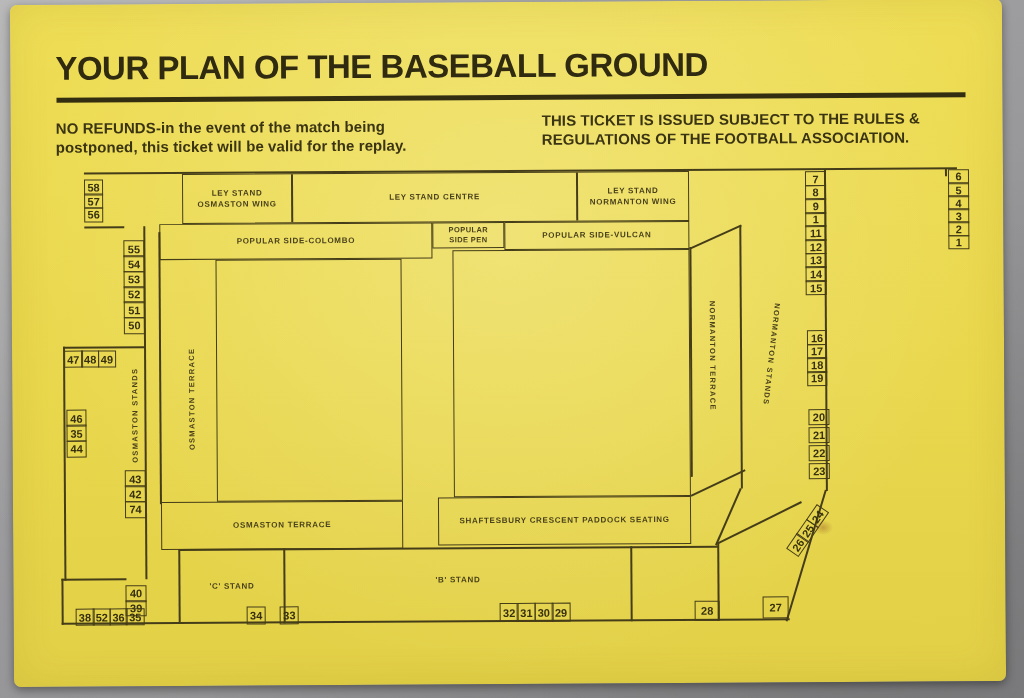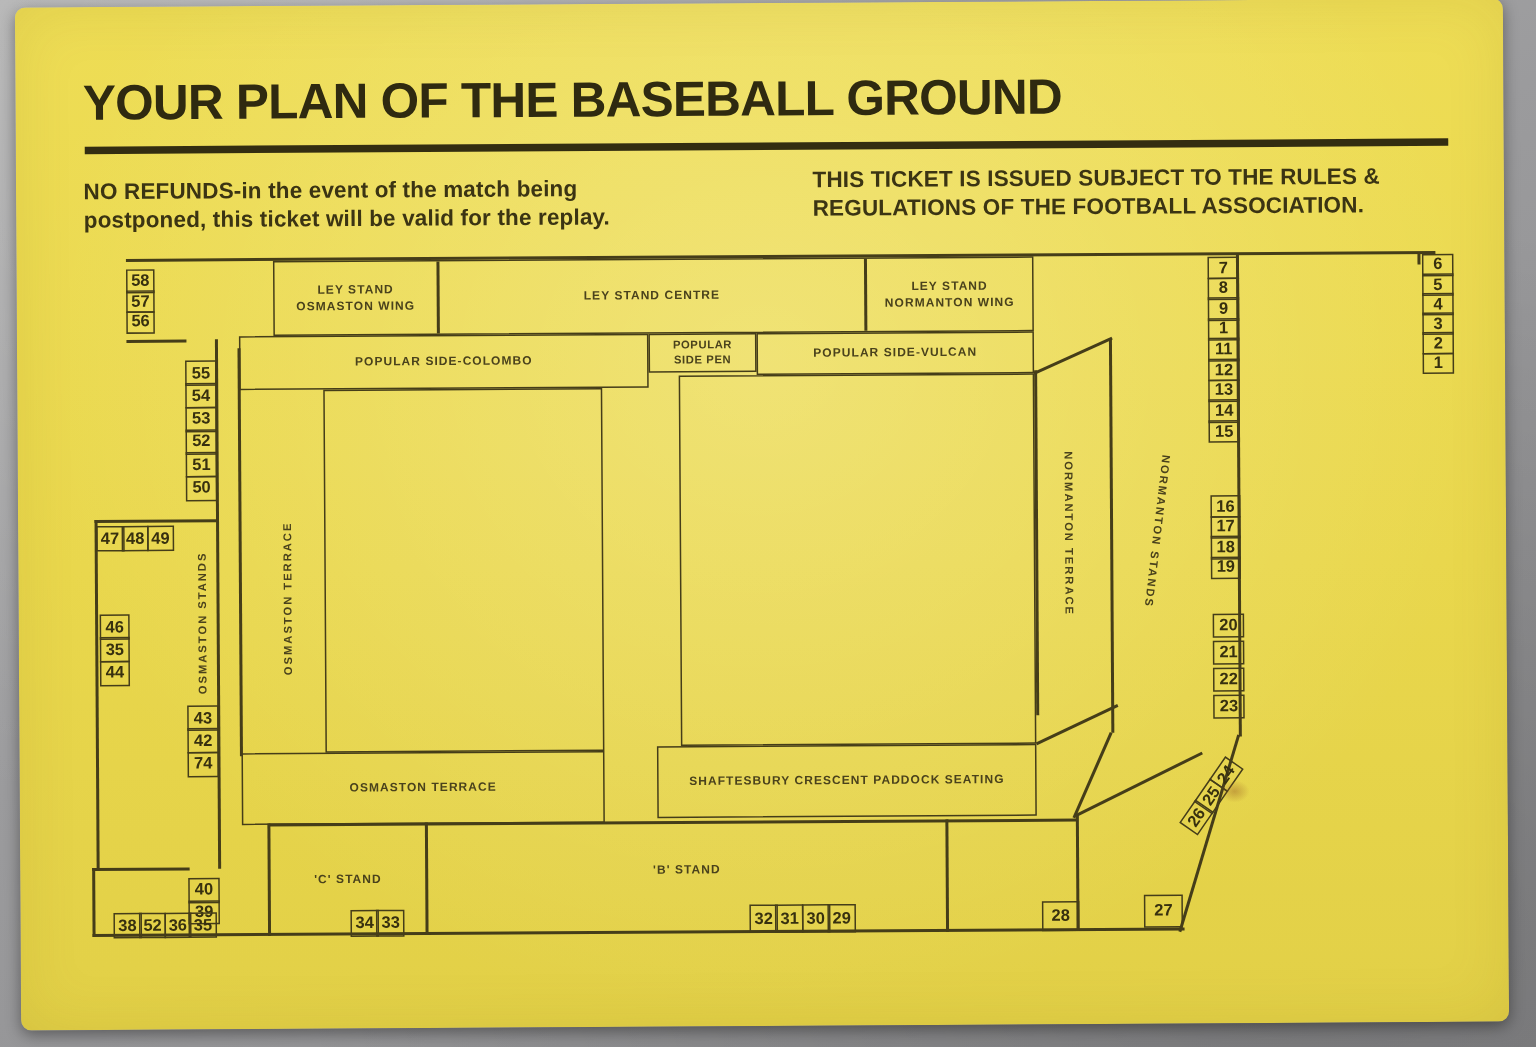--- a/index.html
+++ b/index.html
@@ -169,21 +169,21 @@
     <div class="gates v" style="left:124px;top:543px;margin-top:40px;--gw:21px;--gh:16.5px;">
         <div class="gate">40</div>
         <div class="gate">39</div>
       </div>
     <div class="gates h" style="left:74px;top:606px;--gw:18.5px;--gh:17px;">
         <div class="gate">38</div>
         <div class="gate">52</div>
         <div class="gate">36</div>
         <div class="gate">35</div>
       </div>
-    <div class="gates h" style="left:232px;top:605px;--gw:19px;--gh:18px;">
+    <div class="gates h" style="left:245px;top:605px;gap:16px;--gw:19px;--gh:18px;">
         <div class="gate">34</div>
         <div class="gate">33</div>
       </div>
     <div class="gates h" style="left:498px;top:603px;--gw:19px;--gh:19px;">
         <div class="gate">32</div>
         <div class="gate">31</div>
         <div class="gate">30</div>
         <div class="gate">29</div>
       </div>
     <div class="gates h" style="left:693px;top:602px;--gw:25px;--gh:20px;">

